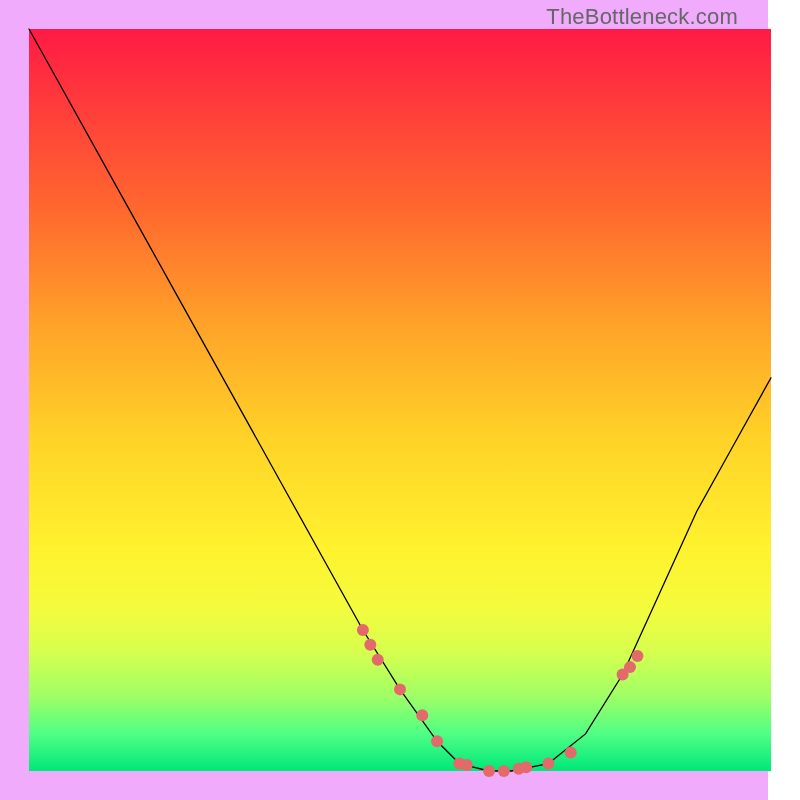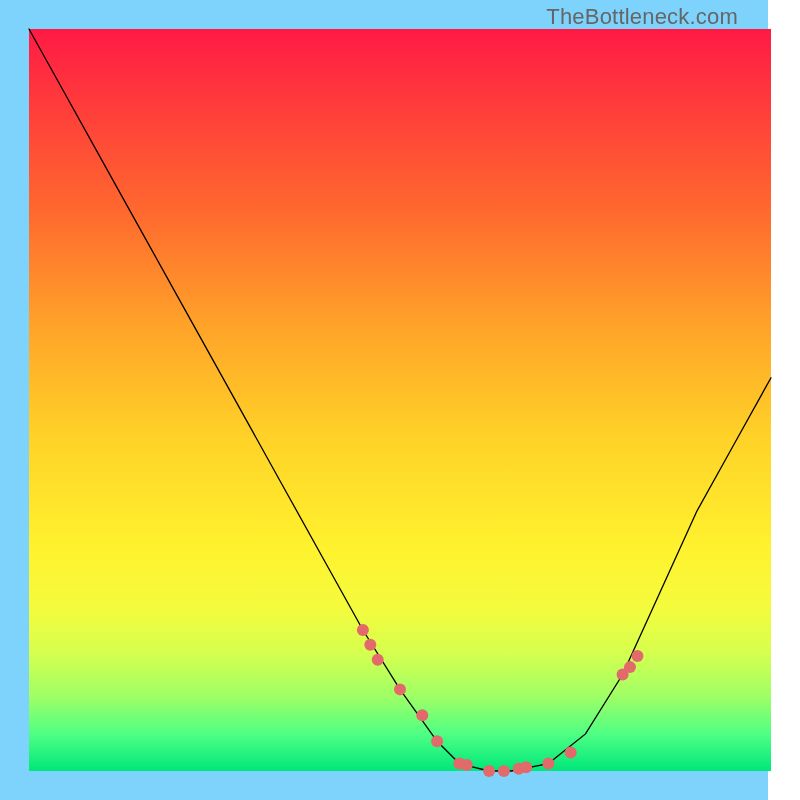--- a/index.html
+++ b/index.html
@@ -7,21 +7,21 @@
     padding: 0;
     width: 800px;
     height: 800px;
     overflow: hidden;
     font-family: Arial, Helvetica, sans-serif;
   }
   .stage {
     position: relative;
     width: 768px;
     height: 800px;
-    background: #7dd3fc;
+    background: #f0abfc;
   }
   .plot {
     position: absolute;
     left: 29px;
     top: 29px;
     width: 742px;
     height: 742px;
     background: linear-gradient(
       to bottom,
       #ff1a45 0%,

